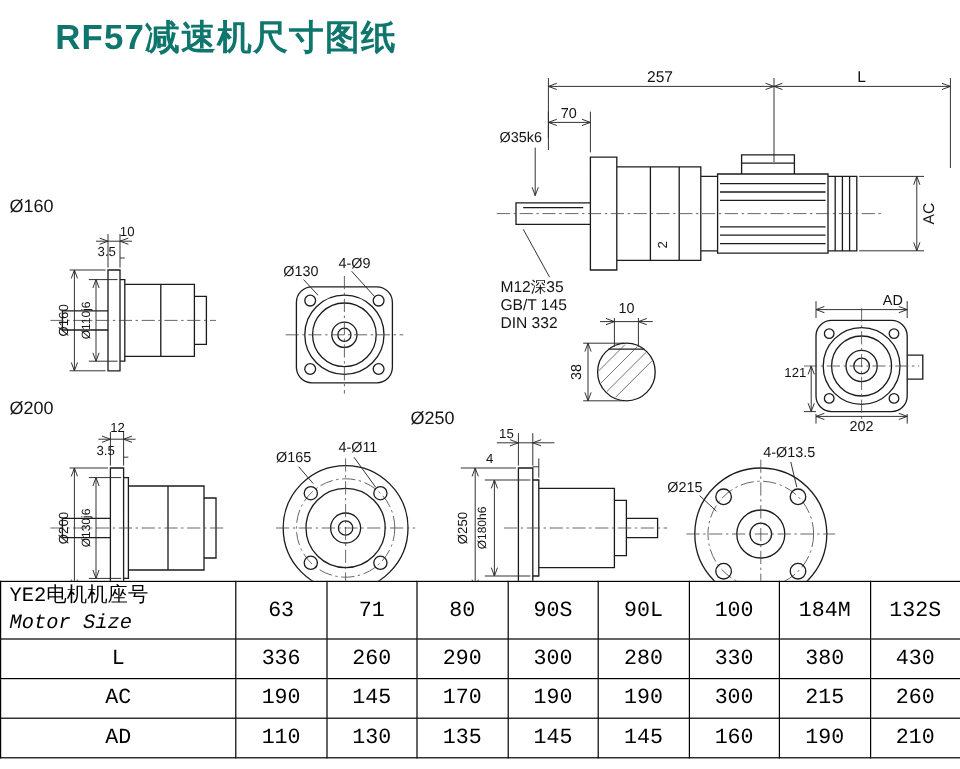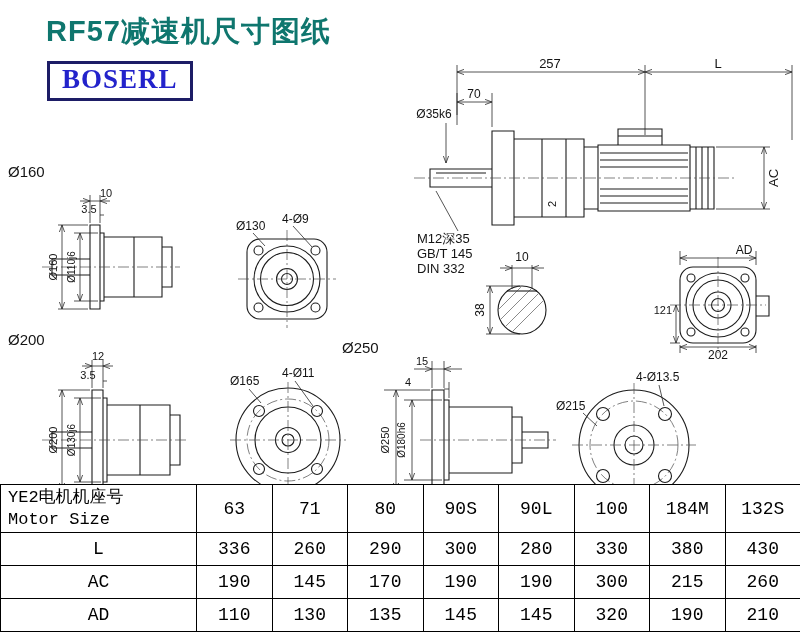--- a/index.html
+++ b/index.html
@@ -17,32 +17,29 @@
   .hatch{ stroke:#3a3a3a; stroke-width:0.6; fill:none; }
   .t15 { font-size:15px; }
   .t13 { font-size:13px; }
   .t12 { font-size:12px; }
   .t11 { font-size:11px; }
   .t10 { font-size:10px; }
   .dim-table { position:absolute; left:0; top:484px; width:800px; height:147px; border-collapse:collapse; table-layout:fixed; background:#ffffff; font-family:"Liberation Mono","DejaVu Sans Mono",monospace; color:#000; }
   .dim-table td { border:1px solid #000; text-align:center; vertical-align:middle; font-size:18px; }
   .dim-table td.firstcol { text-align:left; padding-left:7px; }
   .dim-table .hcn { font-size:17px; line-height:1.25; }
-  .dim-table .hen { font-size:17px; line-height:1.25; }
+  .dim-table .hen { font-size:17px; line-height:1.25;font-style:italic; }
 </style>
 </head>
 <body>
 
 <div class="page">
 
   <h1 class="title">RF57减速机尺寸图纸</h1>
 
-  <div class="logo">
-    <span>BOSERL</span>
-  </div>
 
   <svg class="drawing" width="800" height="438" viewBox="0 0 800 438">
     <defs>
       <clipPath id="secclip">
           <circle cx="522" cy="255" r="23"></circle>
         </clipPath>
     </defs>
 
     <g>
       <path class="ln" d="M430 114 H492 V132 H430 Z M436 118 H486 M492 76 H514 V170 H492 Z M514 84 H584 V162 H514 Z M542 84 V162 M566 84 V162 M584 92 H598 V154 H584 Z M598 90 H690 V156 H598 Z M690 92 H714 V154 H690 Z M696 92 V154 M702 92 V154 M708 92 V154 M618 74 H662 V90 H618 Z M618 81 H662 M600 98 H688 M600 105 H688 M600 112 H688 M600 134 H688 M600 141 H688 M600 148 H688"></path>
@@ -218,20 +215,20 @@
       <td>215</td>
       <td>260</td>
     </tr>
     <tr style="height:33px">
       <td>AD</td>
       <td>110</td>
       <td>130</td>
       <td>135</td>
       <td>145</td>
       <td>145</td>
-      <td>320</td>
+      <td>160</td>
       <td>190</td>
       <td>210</td>
     </tr>
   </tbody>
     </table>
 
 </div>
 
 </body></html>

